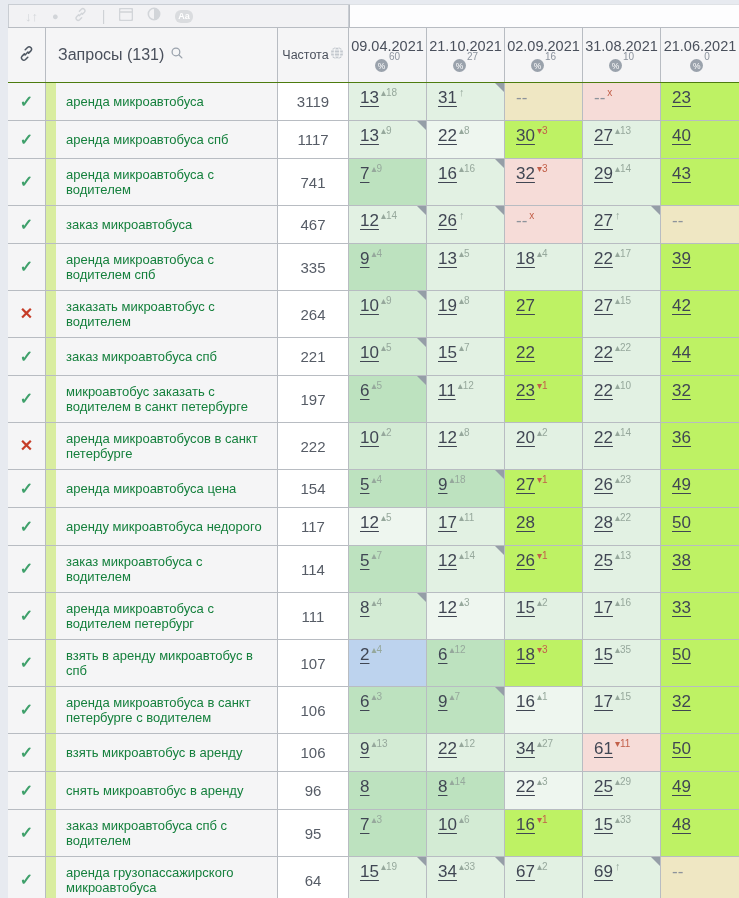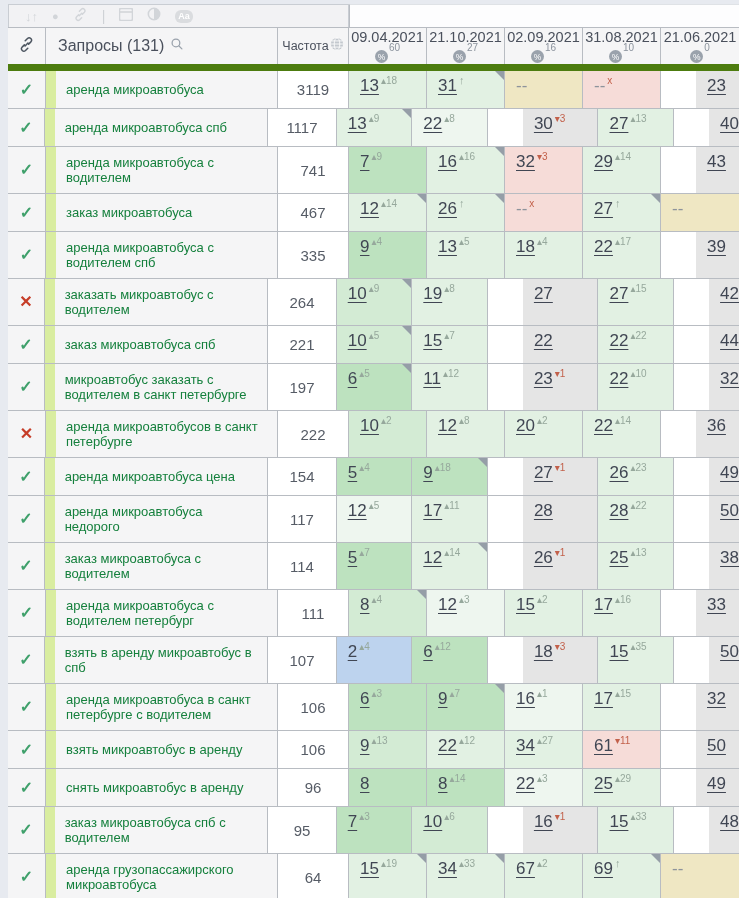--- a/index.html
+++ b/index.html
@@ -13,22 +13,22 @@
   .band-left{width:341px;background:#f2f2f4;border:1px solid #c9cdd3;border-bottom:none;
              box-sizing:border-box;display:flex;align-items:center;gap:14px;padding-left:16px;}
   .band-right{flex:1;background:#fdfdfe;border-left:1px solid #b8bcc2;border-top:1px solid #dfe2e6;box-sizing:border-box;}
   .tb-icon{color:#d2d5d9;font-size:13px;font-weight:bold;line-height:1;cursor:default;}
   .tb-sep{color:#cfd2d6;font-size:14px;}
   .tb-aa{background:#dadcdf;color:#fff;font-size:9px;font-weight:bold;border-radius:6px;
          padding:2px 3px;line-height:1;}
   .tb-svg{display:inline-block;vertical-align:middle;}
 
   
-  .hrow{display:flex;background:#f5f5f6;border-top:1px solid #b8bcc2;border-bottom:7px solid #4d7c0f;
-        height:44px;box-sizing:border-box;}
+  .hrow{display:flex;background:#f5f5f6;border-top:1px solid #b8bcc2;border-bottom:1px solid #4d7c0f;
+        height:56px;box-sizing:border-box;}
   .hcell{box-sizing:border-box;border-right:1px solid #b8bcc2;display:flex;align-items:center;}
   .hcheck{width:38px;justify-content:center;}
   .hquery{width:232px;padding-left:12px;gap:6px;}
   .hquery .t{font-size:16px;color:#4a505c;}
   .hfreq{width:71px;flex-direction:row;justify-content:center;gap:1px;}
   .hfreq .t{font-size:12.5px;color:#4a505c;}
   .hdate{width:78px;flex-direction:column;justify-content:center;gap:1px;cursor:pointer;}
   .hdate:last-child{border-right:none;flex:1;}
   .hdate .d{font-size:14.5px;color:#4a505c;white-space:nowrap;}
   .pbadge{display:inline-flex;width:13px;height:13px;border-radius:50%;background:#9aa2ac;
@@ -51,21 +51,21 @@
   .c-pos:last-child{border-right:none;flex:1;}
   .pos-num{text-decoration:underline;text-underline-offset:3px;}
   .pos-dash{color:#8d939b;text-decoration:none;}
   .sup{font-size:10px;margin-left:2px;position:relative;top:-7px;color:#96a89c;}
   .sup.down,.sup.out{color:#c2604a;}
   .sup.arrow{font-size:11px;}
   .corner:after{content:"";position:absolute;top:0;right:0;
     border-top:9px solid #959ea7;border-left:9px solid transparent;}
   .bg-g1{background:#eef6ef;} .bg-g2{background:#e2f1e3;} .bg-g3{background:#d3ebd4;}
   .bg-g4{background:#bde2bf;} .bg-blue{background:#bdd3ee;} .bg-pink{background:#f6dcd8;}
-  .bg-tan{background:#efe7c3;} .bg-white{background:#e5e5e5;margin-left:35px;}
+  .bg-tan{background:#efe7c3;} .bg-white{background:#bef264;}
 </style>
 </head>
 <body>
 
 <div class="screen">
   <div class="table">
 
     <div class="band">
       <div class="band-left">
         <span class="tb-icon">↓↑</span>
@@ -356,21 +356,21 @@
       <span class="pos-num">26</span><span class="sup">▴23</span></div>
           <div class="cell c-pos bg-white">
       <span class="pos-num">49</span></div>
         </div>
         <div class="row">
           <div class="cell c-check">
             <span class="ck ok">✓</span>
           </div>
     <div class="cell c-query">
       <span class="stripe"></span>
-      <span class="qtext">аренда микроавтобуса недорого</span>
+      <span class="qtext">аренду микроавтобуса недорого</span>
     </div>
     <div class="cell c-freq">117</div>
           <div class="cell c-pos bg-g1">
       <span class="pos-num">12</span><span class="sup">▴5</span></div>
           <div class="cell c-pos bg-g2">
       <span class="pos-num">17</span><span class="sup">▴11</span></div>
           <div class="cell c-pos bg-white">
       <span class="pos-num">28</span></div>
           <div class="cell c-pos bg-g2">
       <span class="pos-num">28</span><span class="sup">▴22</span></div>

